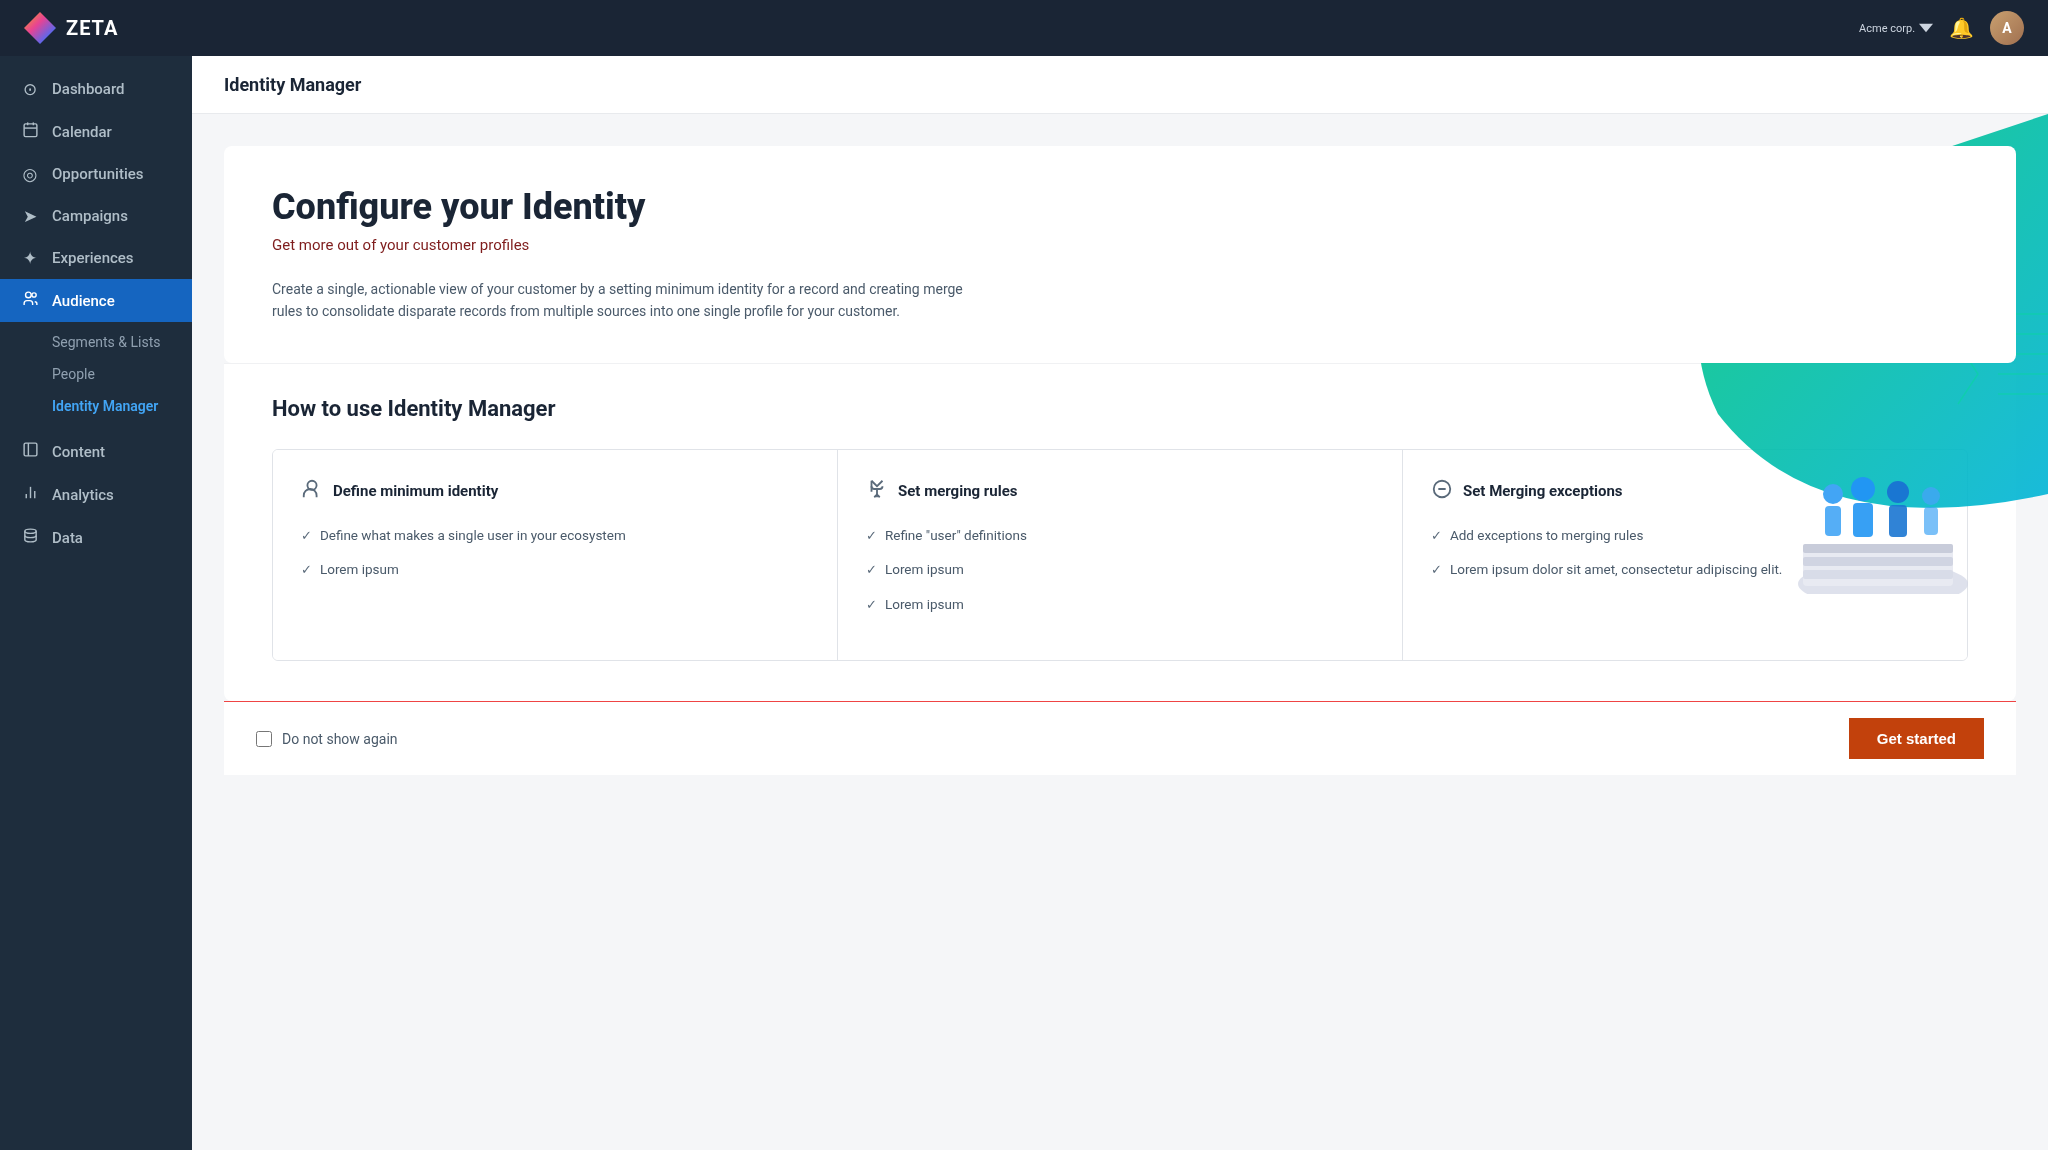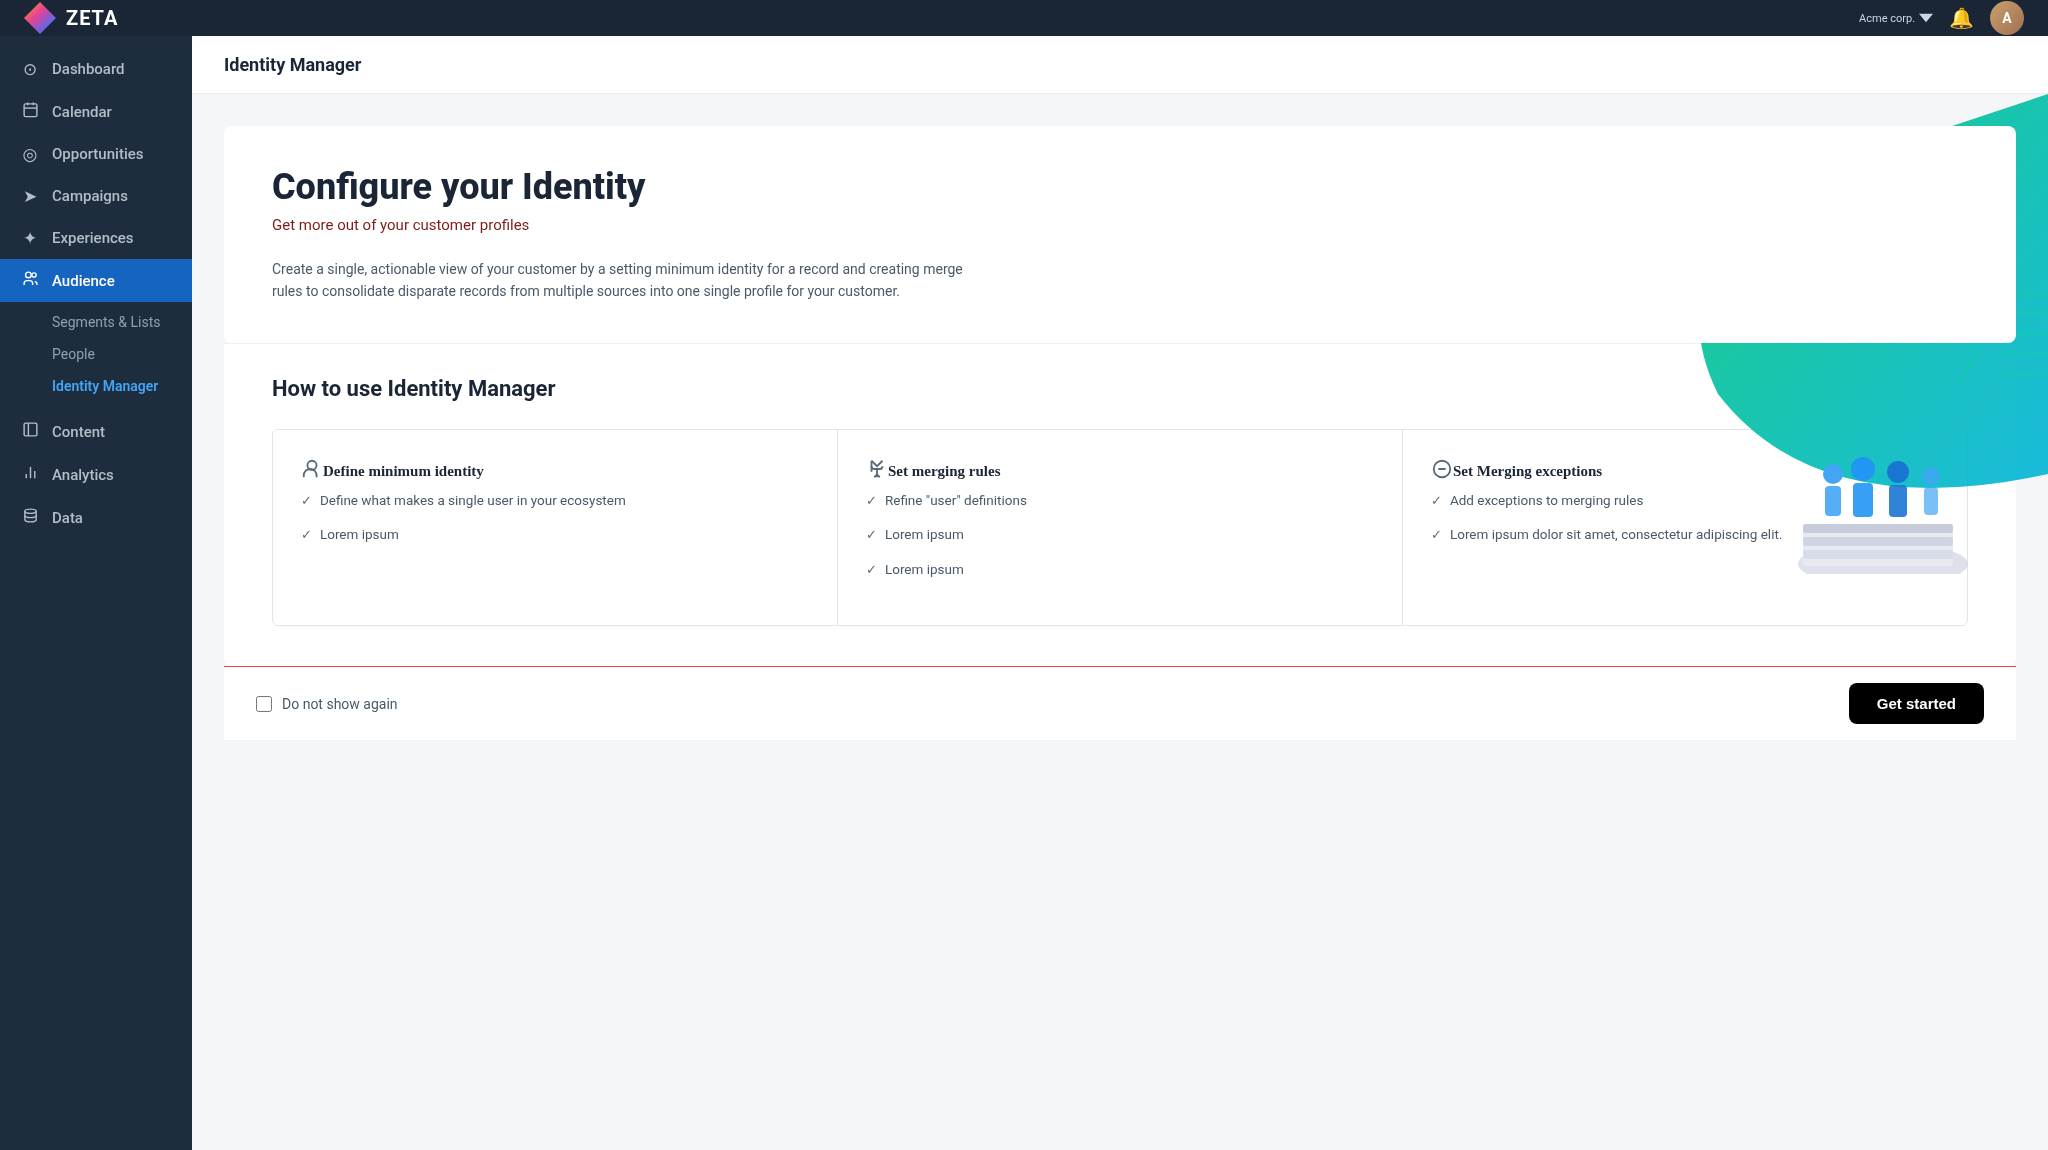--- a/index.html
+++ b/index.html
@@ -4,21 +4,21 @@
   <style>
     * { box-sizing: border-box; margin: 0; padding: 0; }
     body { font-family: -apple-system, BlinkMacSystemFont, 'Segoe UI', Roboto, sans-serif; display: flex; flex-direction: column; height: 100vh; overflow: hidden; background: #f0f2f5; }
 
     
     .topnav {
       background: #1a2535;
       display: flex;
       align-items: center;
       padding: 0 24px;
-      height: 36px;
+      height: 56px;
       flex-shrink: 0;
       justify-content: space-between;
     }
     .topnav-left { display: flex; align-items: center; gap: 10px; }
     .logo-icon {
       width: 32px; height: 32px;
       background: linear-gradient(135deg, #f4a020 0%, #e84393 40%, #4a6cf7 80%);
       clip-path: polygon(50% 0%, 100% 50%, 50% 100%, 0% 50%);
       flex-shrink: 0;
     }
@@ -157,22 +157,22 @@
       flex: 1;
       padding: 28px 28px 32px;
       border-right: 1px solid #e0e3e8;
       background: white;
     }
     .card:last-child { border-right: none; }
 
     .card-header {
       display: flex;
       align-items: center;
-      margin-bottom: 4px;
-      font-family: Liberation Serif, serif;
+      gap: 10px;
+      margin-bottom: 20px;
     }
     .card-icon {
       font-size: 22px;
       color: #5a6a7a;
     }
     .card-title {
       font-size: 15px;
       font-weight: 700;
       color: #1a2535;
     }
@@ -211,25 +211,25 @@
       display: flex;
       align-items: center;
       gap: 10px;
       font-size: 14px;
       color: #4a5a6a;
       cursor: pointer;
     }
     .checkbox-label input { width: 16px; height: 16px; cursor: pointer; }
 
     .get-started-btn {
-      background: #000000;
+      background: #c2410c;
       color: white;
       border: none;
       padding: 12px 28px;
-      border-radius: 8px;
+      border-radius: 0;
       font-size: 15px;
       font-weight: 600;
       cursor: pointer;
       transition: background 0.15s;
     }
 
     
     .illustration-area {
       position: absolute;
       top: 0;

